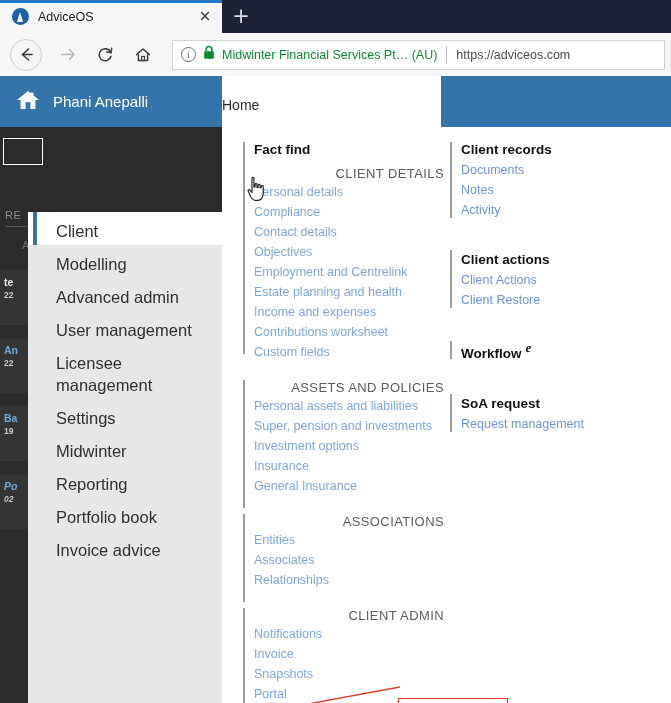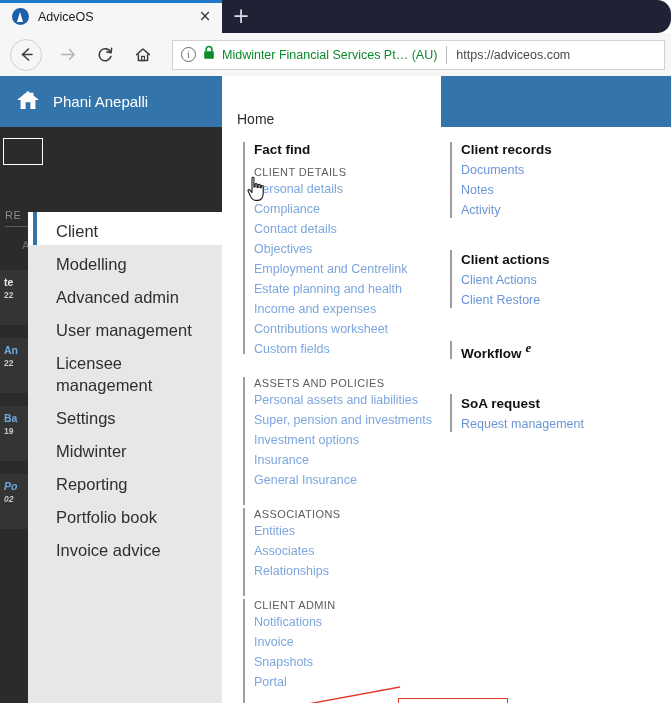--- a/index.html
+++ b/index.html
@@ -13,21 +13,20 @@
 
   
   #browser-chrome { width: 671px; }
 
   #tab-strip {
     height: 33px;
     background: #1f2235;
     display: flex;
     align-items: flex-end;
     position: relative;
-    border-radius: 14px;
   }
   #tab-strip::before {
     content: "";
     position: absolute;
     left: 0; top: 0;
     width: 222px; height: 3px;
     background: #1f78c8;
     z-index: 3;
   }
   .browser-tab {
@@ -175,22 +174,21 @@
   .home-glyph { flex: 0 0 auto; display: block; }
   #header-username {
     color: #ffffff;
     font-size: 15px;
     white-space: nowrap;
   }
   #header-tabs {
     width: 219px; height: 51px;
     background: #ffffff;
     display: flex;
-    align-items: flex-end;
-    padding-left: 15px;
+    align-items: center;
     position: relative;
   }
   #tab-home {
     font-size: 14px;
     color: #2c2c2c;
     padding-top: 7px;
     cursor: pointer;
   }
   #header-right {
     flex: 1 1 auto;
@@ -313,25 +311,26 @@
     background: #9e9e9e;
   }
   .mega-title {
     font-size: 13.5px;
     font-weight: bold;
     color: #111111;
     margin-bottom: 3px;
     display: inline-block;
   }
   .mega-subhead {
-    font-size: 11px;
+    font-size: 13px;
     color: #5c5c5c;
     letter-spacing: .4px;
     margin-top: 6px;
     margin-bottom: 1px;
+    text-align: right;
   }
   .mega-link {
     font-size: 12.5px;
     color: #7da6de;
     line-height: 20px;
     cursor: pointer;
     display: block;
     white-space: nowrap;
   }
   .mega-link.strong { color: #6b95d6; }

